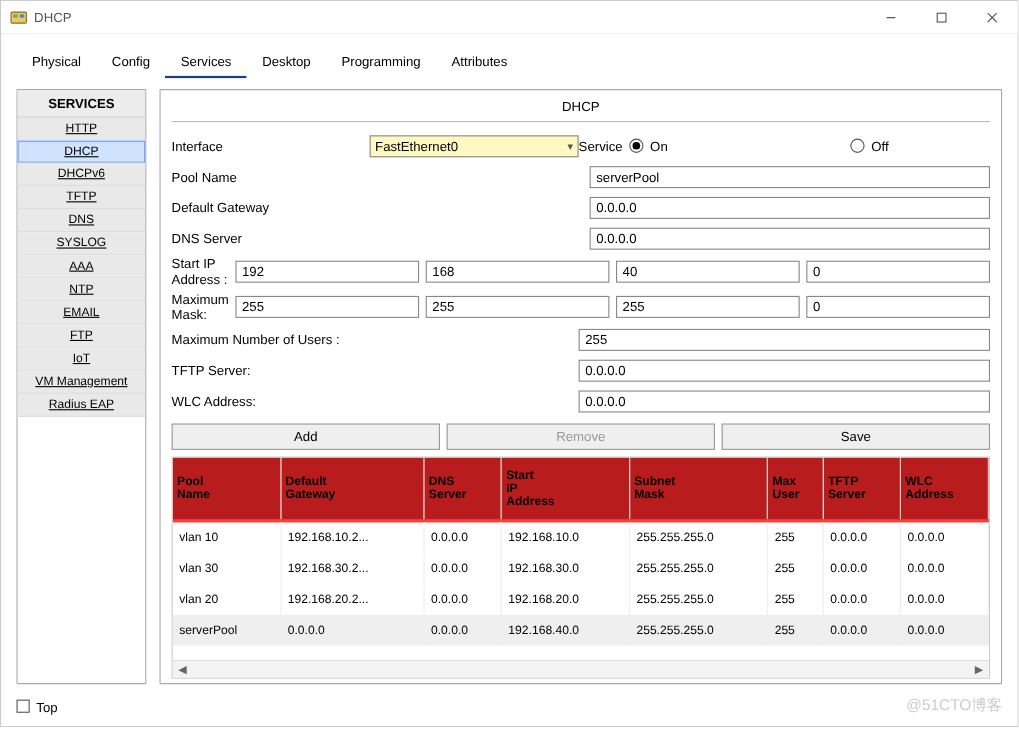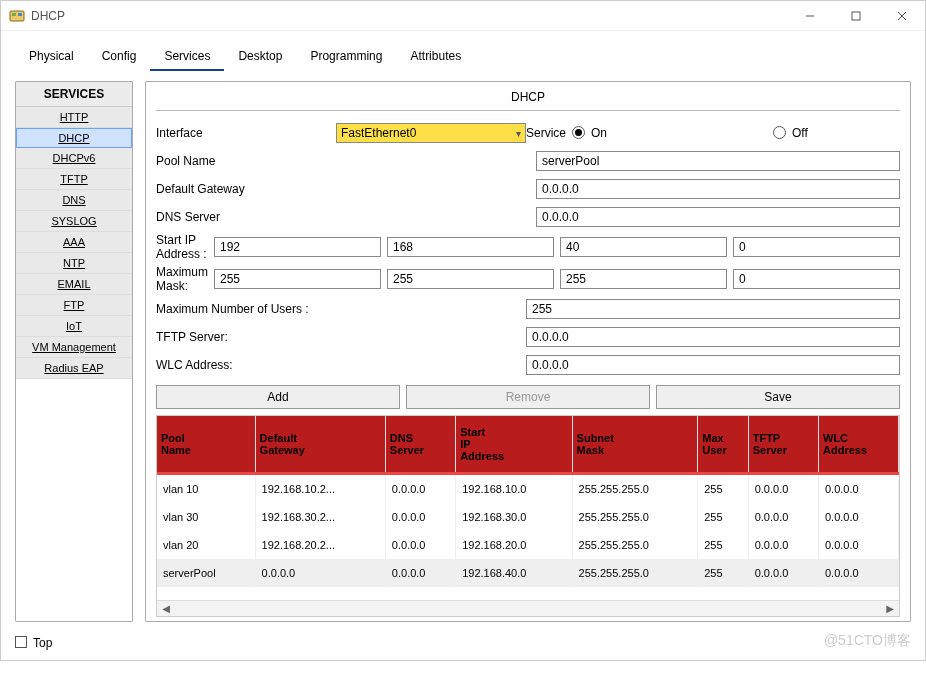--- a/index.html
+++ b/index.html
@@ -18,21 +18,21 @@
   .frame { border:1px solid #aaa; border-radius:1px;}
   .sidebar { width:118px; display:flex; flex-direction:column;}
   .sb-header { text-align:center; font-weight:bold; font-size:12px; padding:5px 0; border-bottom:1px solid #ccc; background:#ececec;}
   .sb-item { text-align:center; font-size:11px; padding:4px 0; border-bottom:1px solid #ddd; background:#e9e9e9; cursor:pointer;text-decoration:underline;}
   .sb-item.selected { background:#cfe3ff; border:1px solid #6ea0ff; padding:3px 0;}
   .mainpane { flex:1; display:flex; flex-direction:column; padding:4px 10px 4px 10px; overflow:hidden;}
   .pane-title { text-align:center; padding:4px 0 6px 0; font-size:12px;}
   .hr { border-top:1px solid #bbb; margin:0 0 8px 0;}
   .formrow { display:flex; align-items:center; margin:2px 0; min-height:24px;}
   .lbl { width:180px; font-size:12px;}
-  .sel { flex:0 0 190px; height:20px; border:1px solid #888; background:#fde047; display:flex; align-items:center; justify-content:space-between; padding:4px 4px;}
+  .sel { flex:0 0 190px; height:20px; border:1px solid #888; background:#fef9c3; display:flex; align-items:center; justify-content:space-between; padding:4px 4px;}
   .sel .chev { font-size:10px; color:#555;}
   .radiogrp { display:flex; gap:6px; margin-left:0;}
   .radio { width:13px; height:13px; border:1px solid #555; border-radius:50%; display:inline-flex; align-items:center; justify-content:center;}
   .radio.checked::after{ content:""; width:7px; height:7px; background:#000; border-radius:50%;}
   .radio-off { margin-left:160px;}
   .txt { flex:1; height:20px; border:1px solid #888; padding:2px 5px; font-size:12px; background:#fff;}
   .octets { display:flex; flex:1; gap:6px;}
   .octets .txt { flex:1;}
   .btnrow { display:flex; gap:6px; margin-top:6px;}
   .btn { flex:1; height:24px; border:1px solid #999; background:#efefef; text-align:center; line-height:22px; font-size:12px;}

